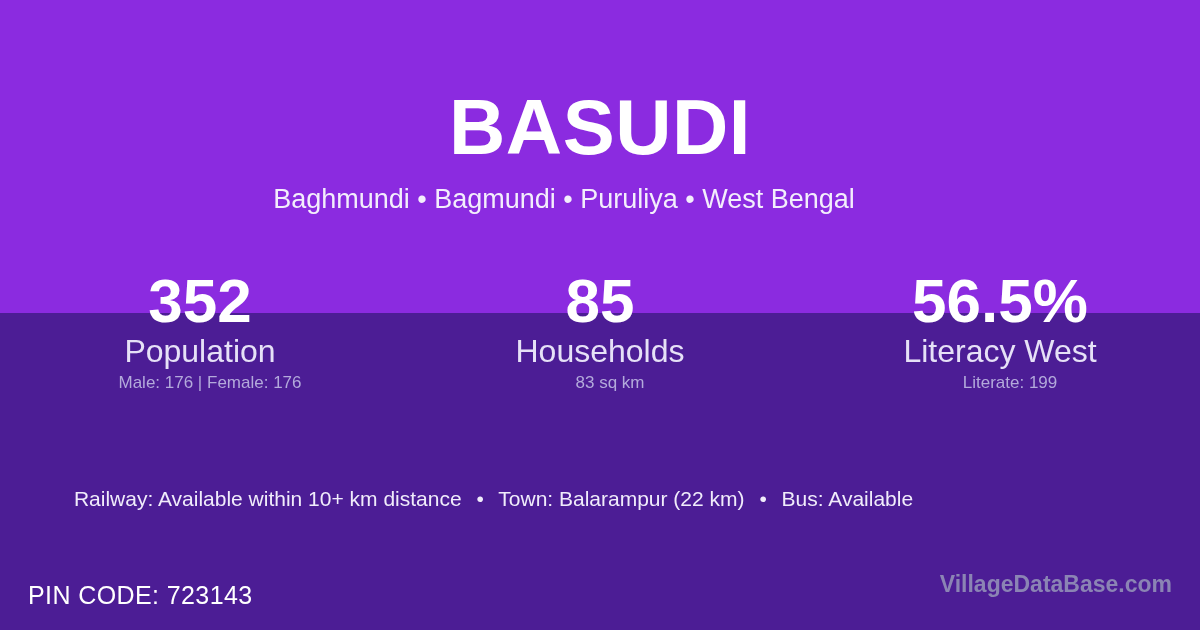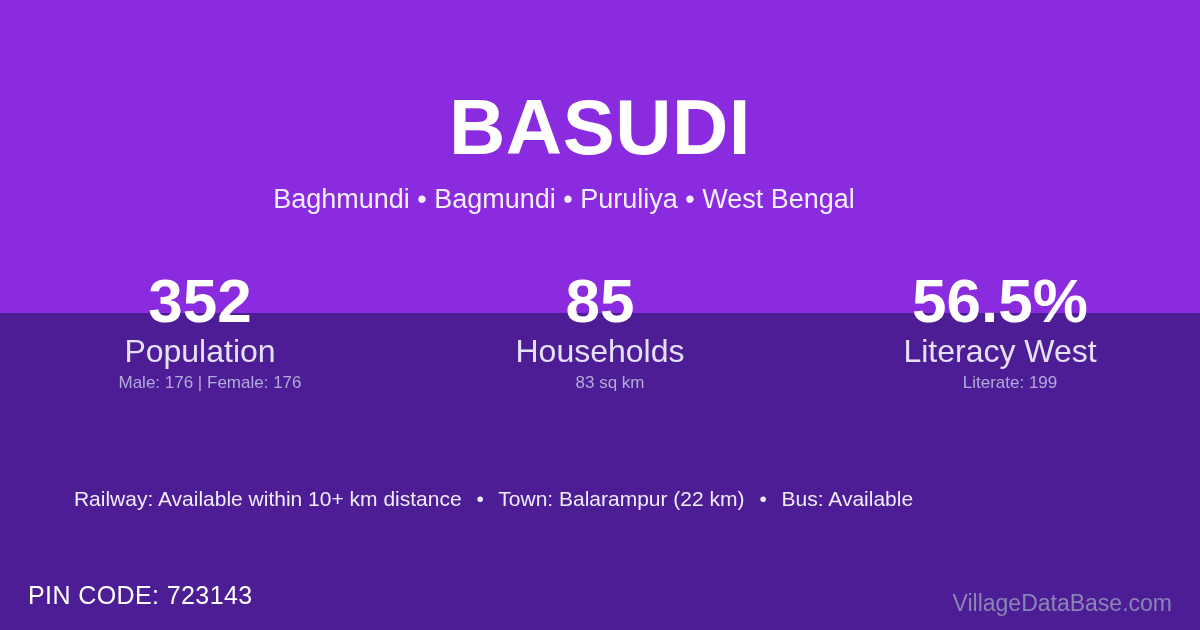--- a/index.html
+++ b/index.html
@@ -147,24 +147,24 @@
     line-height: 30px;
     font-weight: normal;
     color: #ffffff;
     letter-spacing: 0.4px;
     white-space: nowrap;
   }
 
   .brand {
     position: absolute;
     right: 28px;
-    top: 20px;
+    top: 1px;
     font-size: 23px;
     line-height: 30px;
-    font-weight: normal;
+    font-weight: bold;
     color: #8b84b4;
     white-space: nowrap;
   }
 </style>
 </head>
 <body>
 
 <div class="card">
 
   <div class="band-purple"></div>

